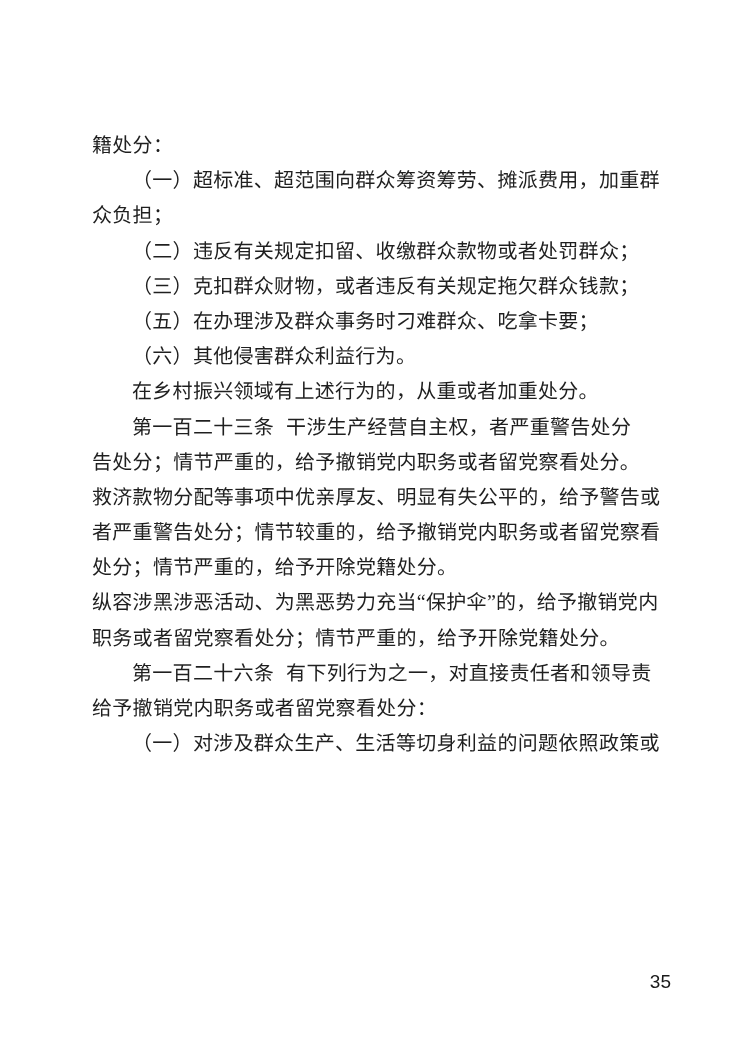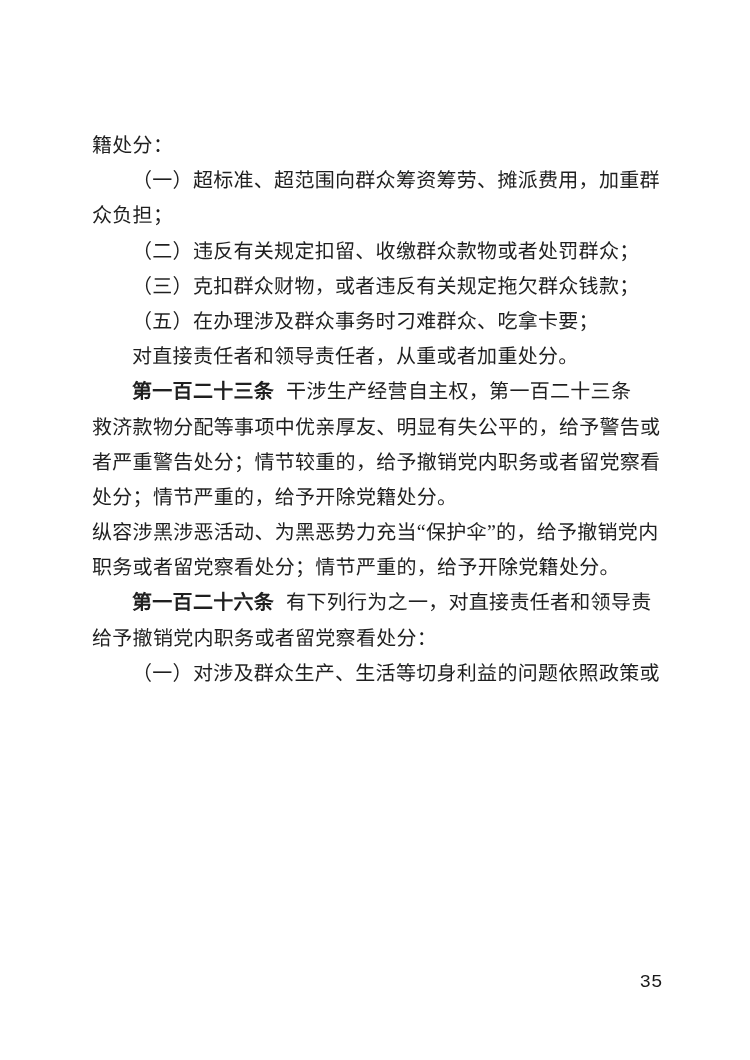--- a/index.html
+++ b/index.html
@@ -29,52 +29,54 @@
     letter-spacing: 0.3px;
   }
   .line {
     white-space: nowrap;
     height: 35.2px;
   }
   .indent {
     padding-left: 40px;
   }
   .article-no {
-    font-weight: 700;
+    font-weight: 400;
     margin-right: 0.6em;
   }
   .page-number {
     position: absolute;
     left: 631px;
     top: 970px;
     width: 40px;
-    text-align: center;
+    text-align: right;
     font-size: 19px;
     line-height: 24px;
     color: #1a1a1a;
-    font-family: Liberation Mono, monospace;
+    font-family: Liberation Sans, sans-serif;
   }
 </style>
 </head>
 <body>
 
 <div class="page">
 
   <div class="text-block">
     <div class="line">籍处分：</div>
     <div class="line indent">（一）超标准、超范围向群众筹资筹劳、摊派费用，加重群</div>
     <div class="line">众负担；</div>
     <div class="line indent">（二）违反有关规定扣留、收缴群众款物或者处罚群众；</div>
     <div class="line indent">（三）克扣群众财物，或者违反有关规定拖欠群众钱款；</div>
     <div class="line indent">（五）在办理涉及群众事务时刁难群众、吃拿卡要；</div>
-    <div class="line indent">对直接责任者和领导责任者，从重或者加重处分。</div>
+    <div class="line indent">（六）其他侵害群众利益行为。</div>
+    <div class="line indent">在乡村振兴领域有上述行为的，从重或者加重处分。</div>
 
     <div class="line indent">
-      <span class="article-no">第一百二十三条</span><span>干涉生产经营自主权，第一百二十三条</span>
+      <span class="article-no">第一百二十三条</span><span>干涉生产经营自主权，者严重警告处分</span>
     </div>
+    <div class="line">告处分；情节严重的，给予撤销党内职务或者留党察看处分。</div>
 
     <div class="line">救济款物分配等事项中优亲厚友、明显有失公平的，给予警告或</div>
     <div class="line">者严重警告处分；情节较重的，给予撤销党内职务或者留党察看</div>
     <div class="line">处分；情节严重的，给予开除党籍处分。</div>
 
     <div class="line">纵容涉黑涉恶活动、为黑恶势力充当“保护伞”的，给予撤销党内</div>
     <div class="line">职务或者留党察看处分；情节严重的，给予开除党籍处分。</div>
 
     <div class="line indent">
       <span class="article-no">第一百二十六条</span><span>有下列行为之一，对直接责任者和领导责</span>

